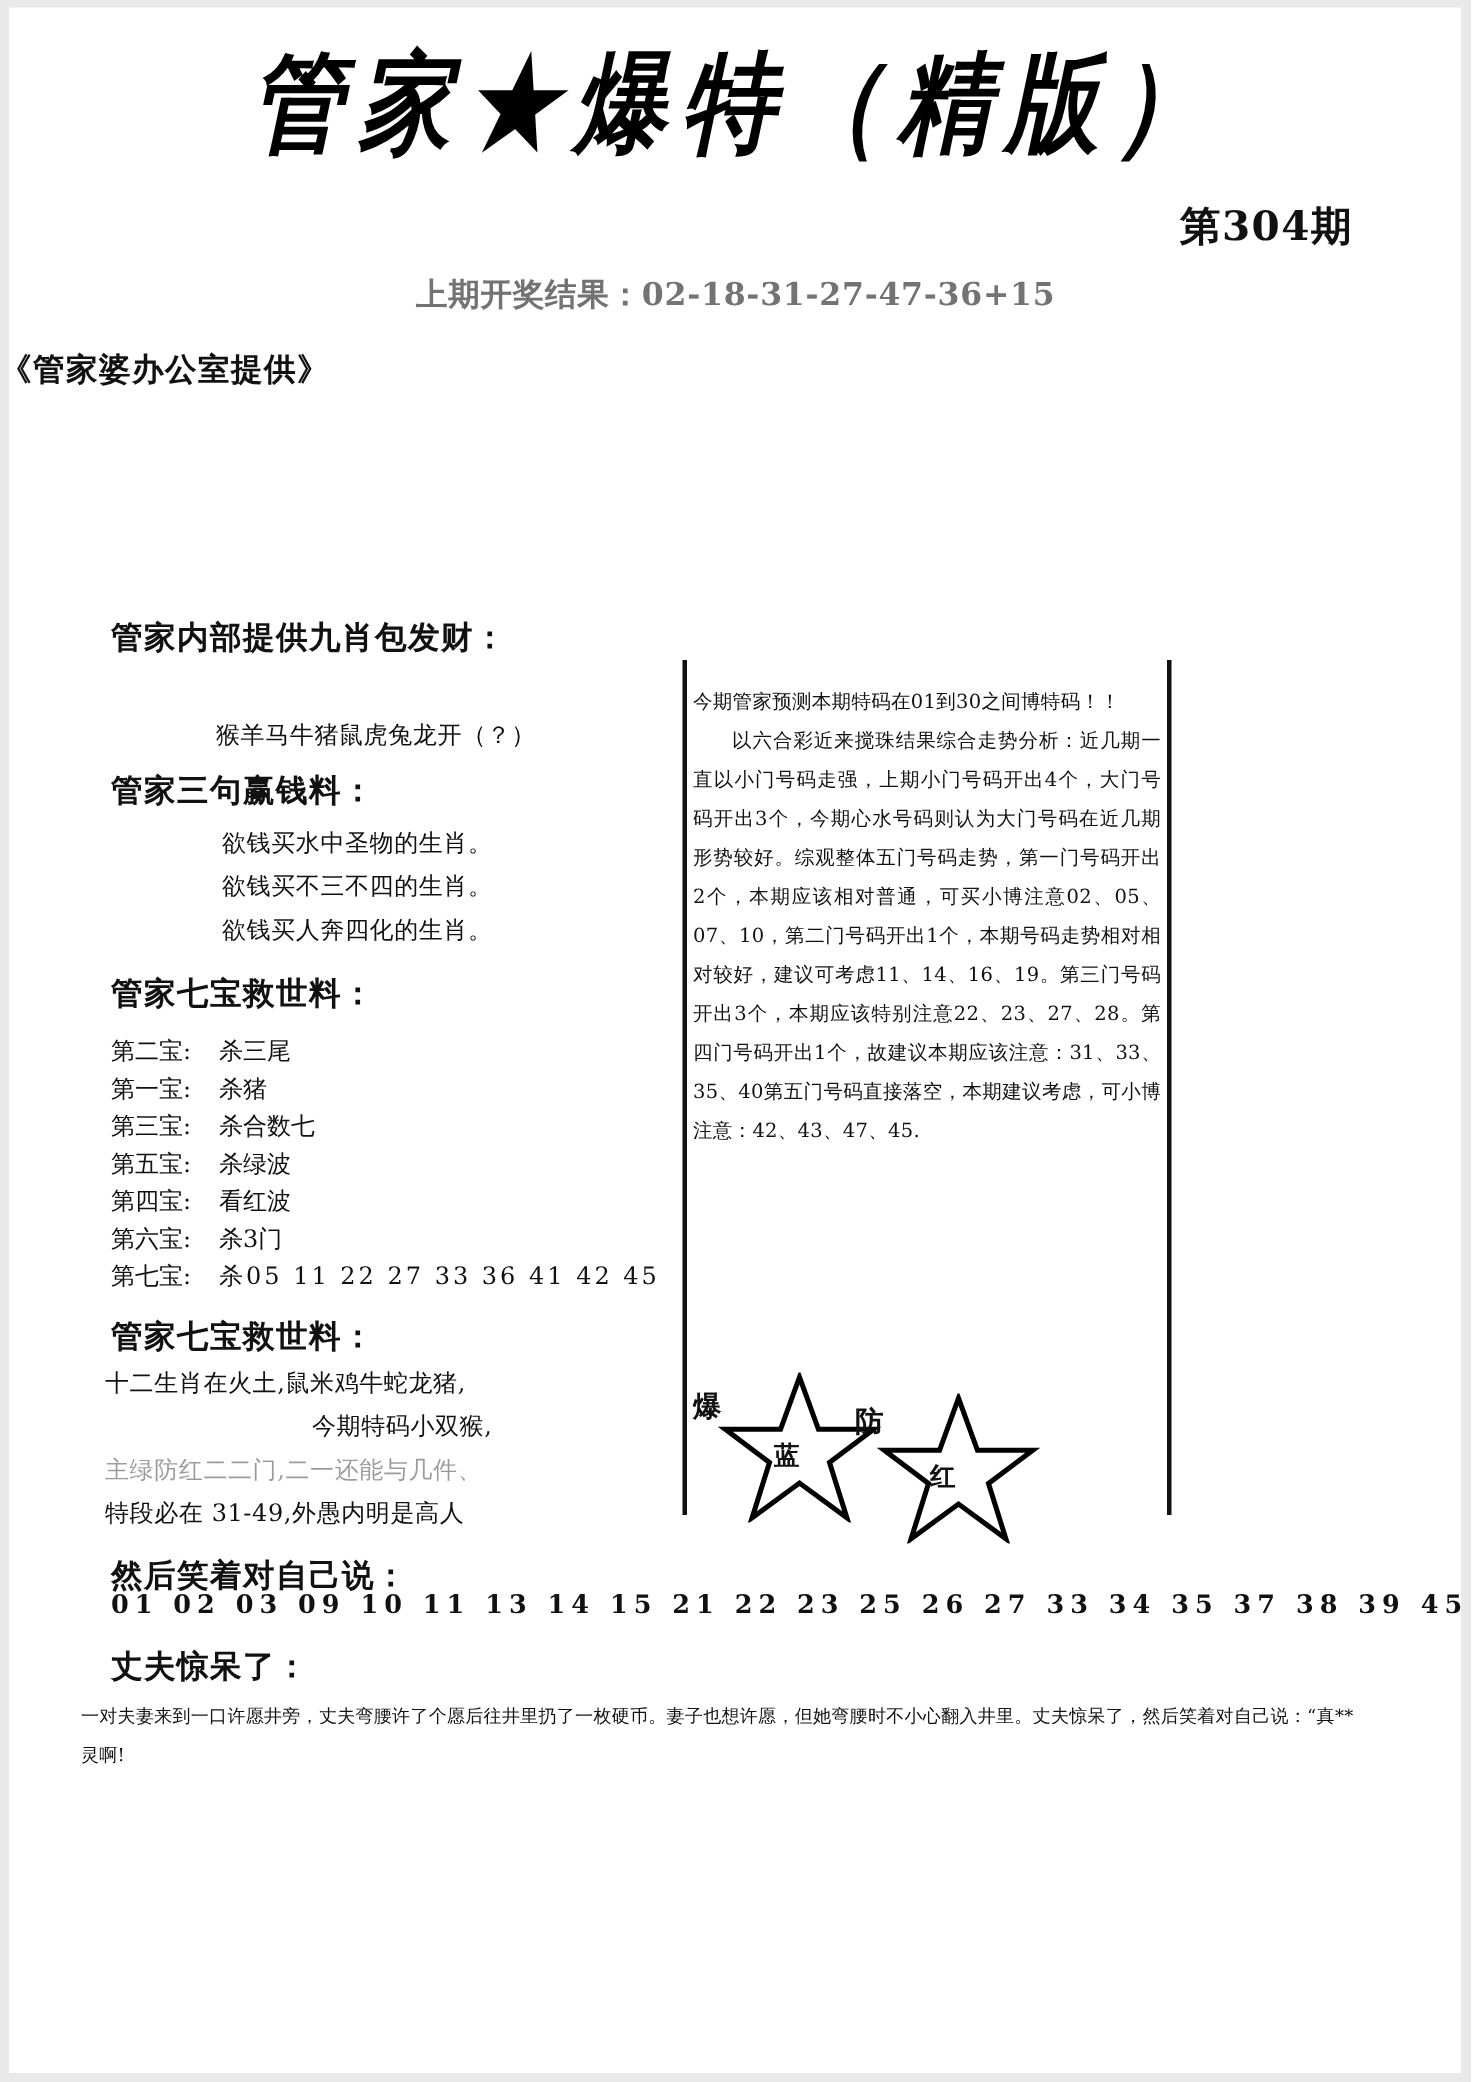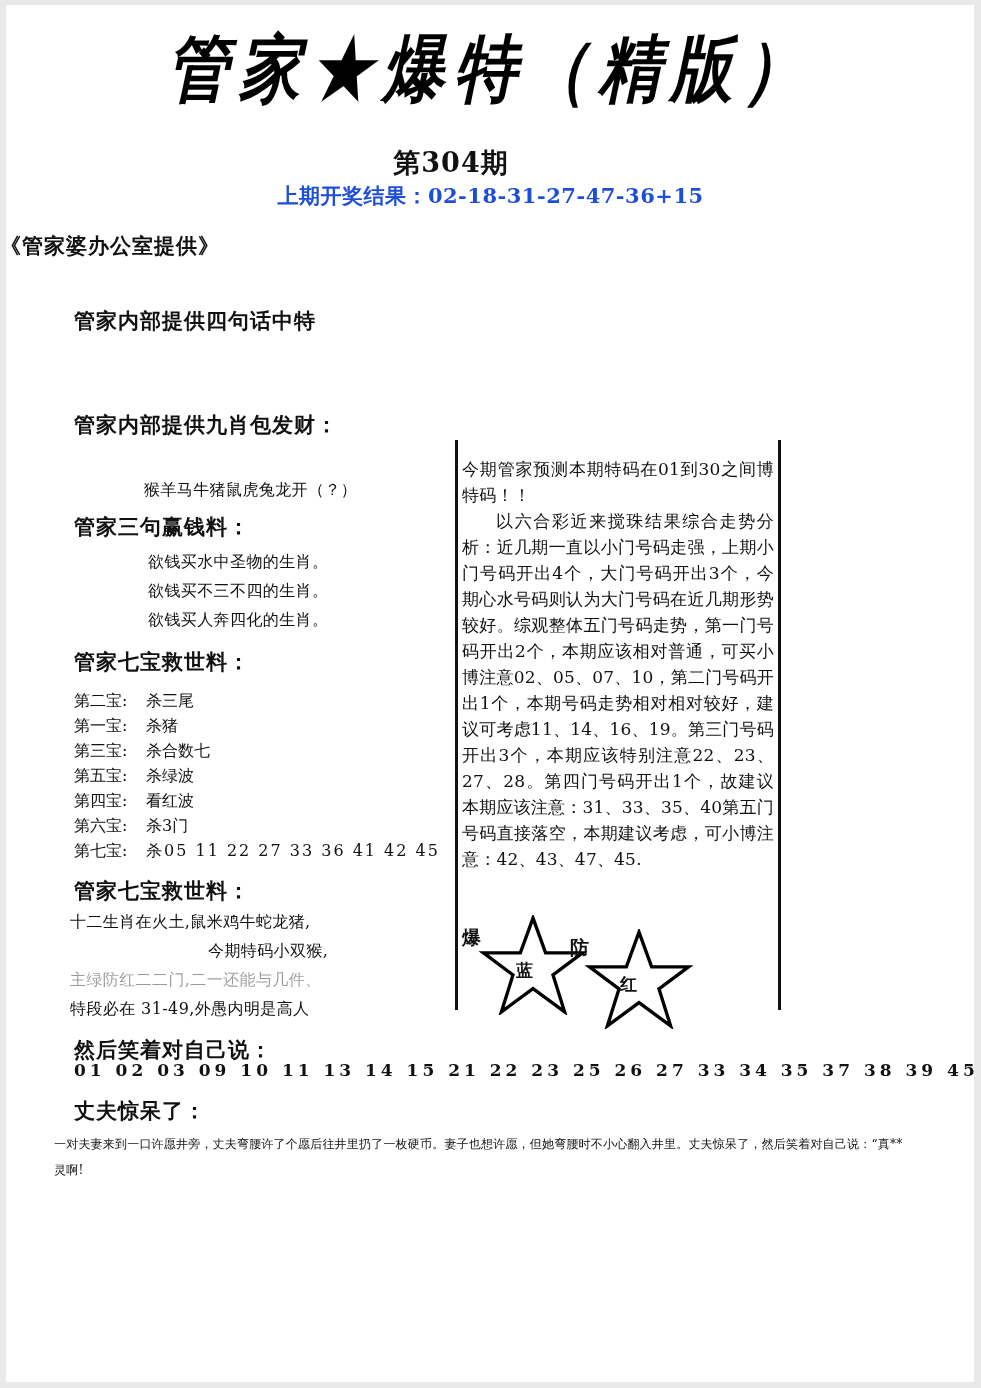--- a/index.html
+++ b/index.html
@@ -38,35 +38,35 @@
     letter-spacing: 10px;
     line-height: 1.05;
     color: #000;
     font-style: italic;
     transform: scaleY(1.18);
     transform-origin: center top;
     white-space: nowrap;
   }
   .issue {
     position: absolute;
-    left: 0; top: 145px;
+    left: 0; top: 133px;
     width: 902px;
-    text-align: center;
+    text-align: right;
     font-size: 27px;
     font-weight: 700;
     letter-spacing: 1px;
   }
   .last-result {
     position: absolute;
     left: 0; top: 182px;
     width: 981px;
     text-align: center;
     font-size: 21px;
     font-weight: 700;
-    color: #1d4ed8;
+    color: #737373;
     letter-spacing: 0.5px;
   }
   .provider {
     position: absolute;
     left: 0; top: 232px;
     width: 981px;
     text-align: left;
     font-size: 21px;
     font-weight: 700;
     letter-spacing: 1px;
@@ -147,21 +147,21 @@
     height: 570px;
     border-left: 3px solid #111;
     border-right: 3px solid #111;
     box-sizing: border-box;
   }
   .analysis-text {
     position: absolute;
     left: 462px;
     top: 456px;
     width: 312px;
-    font-size: 17px;
+    font-size: 13px;
     line-height: 26px;
     letter-spacing: 0.2px;
     text-align: justify;
   }
   .analysis-text p { margin: 0; }
   .analysis-text p.indent { text-indent: 2em; }
 
   
   .stars-area {
     position: absolute;
@@ -196,21 +196,20 @@
   <div class="edge-top"></div>
   <div class="edge-bottom"></div>
   <div class="edge-left"></div>
   <div class="edge-right"></div>
 
   <div class="title">管家★爆特（精版）</div>
   <div class="issue">第304期</div>
   <div class="last-result">上期开奖结果：02-18-31-27-47-36+15</div>
   <div class="provider">《管家婆办公室提供》</div>
 
-  <div class="sec-head" id="h-four">管家内部提供四句话中特</div>
 
   <div class="sec-head" id="h-nine">管家内部提供九肖包发财：</div>
   <div class="body-line" id="nine-line">猴羊马牛猪鼠虎兔龙开（？）</div>
 
   <div class="sec-head" id="h-three">管家三句赢钱料：</div>
   <div class="body-line" id="t3-1">欲钱买水中圣物的生肖。</div>
   <div class="body-line" id="t3-2">欲钱买不三不四的生肖。</div>
   <div class="body-line" id="t3-3">欲钱买人奔四化的生肖。</div>
 
   <div class="sec-head" id="h-seven">管家七宝救世料：</div>

